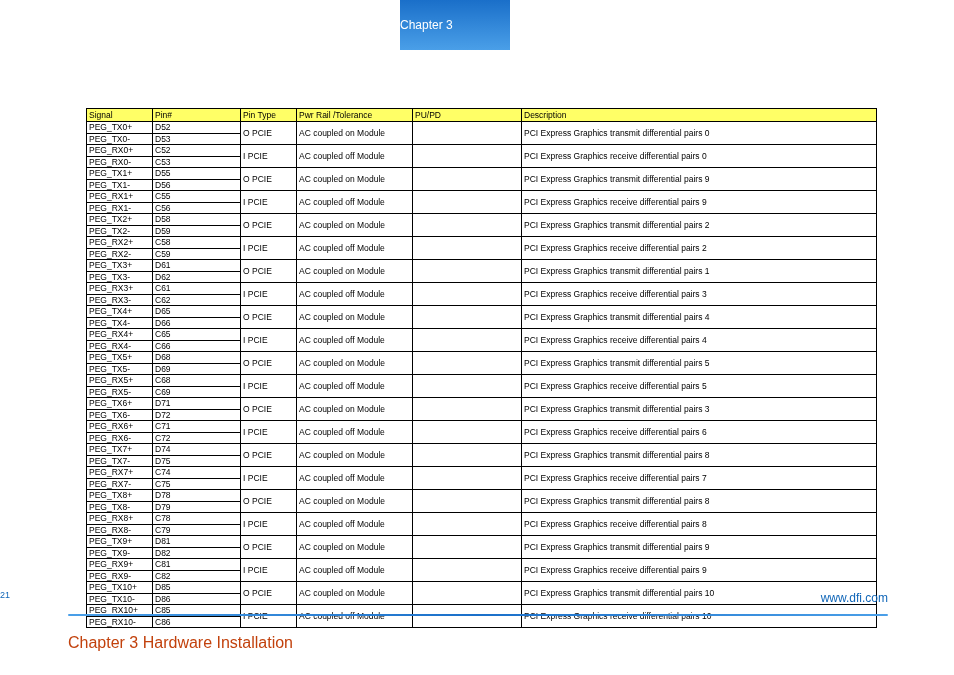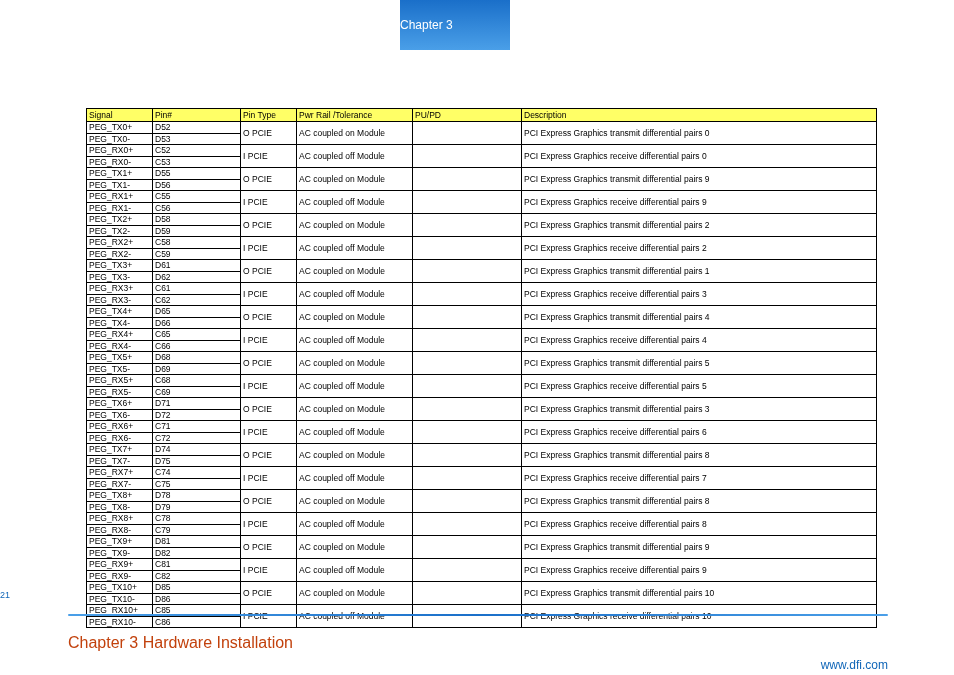--- a/index.html
+++ b/index.html
@@ -17,21 +17,21 @@
   th { background: #ffff66; font-weight: normal; text-align: left; font-size: 8.5px; padding: 1px 2px; height: 11px; overflow: hidden; white-space: nowrap; }
   td { font-size: 8.5px; padding: 1px 2px; height: 11px; line-height: 1; overflow: hidden; white-space: nowrap; vertical-align: middle; }
   col.sig  { width: 66px; }
   col.pin  { width: 88px; }
   col.ptyp { width: 56px; }
   col.pwr  { width: 116px; }
   col.pupd { width: 109px; }
   col.desc { width: 355px; }
   .footer-line { position: absolute; left: 68px; top: 614px; width: 820px; height: 2px; background: linear-gradient(to right, #4a9fe8, #1a6fc9, #4a9fe8); border-radius: 2px; }
   .footer-left { position: absolute; left: 68px; top: 634px; font-size: 16px; color: #c2410c; }
-  .footer-right { position: absolute; right: 66px; top: 658px; font-size: 12px; color: #1066b8; }
+  .footer-right { position: absolute; right: 66px; top: 591px; font-size: 12px; color: #1066b8; }
   .page-num { position: absolute; left: 0; top: 590px; width: 954px; font-size: 9px; color: #1066b8; }
 </style>
 </head>
 <body>
 
 <div class="page">
   <div class="chapter-tab">Chapter 3</div>
 
   <div class="content">
     <table>

